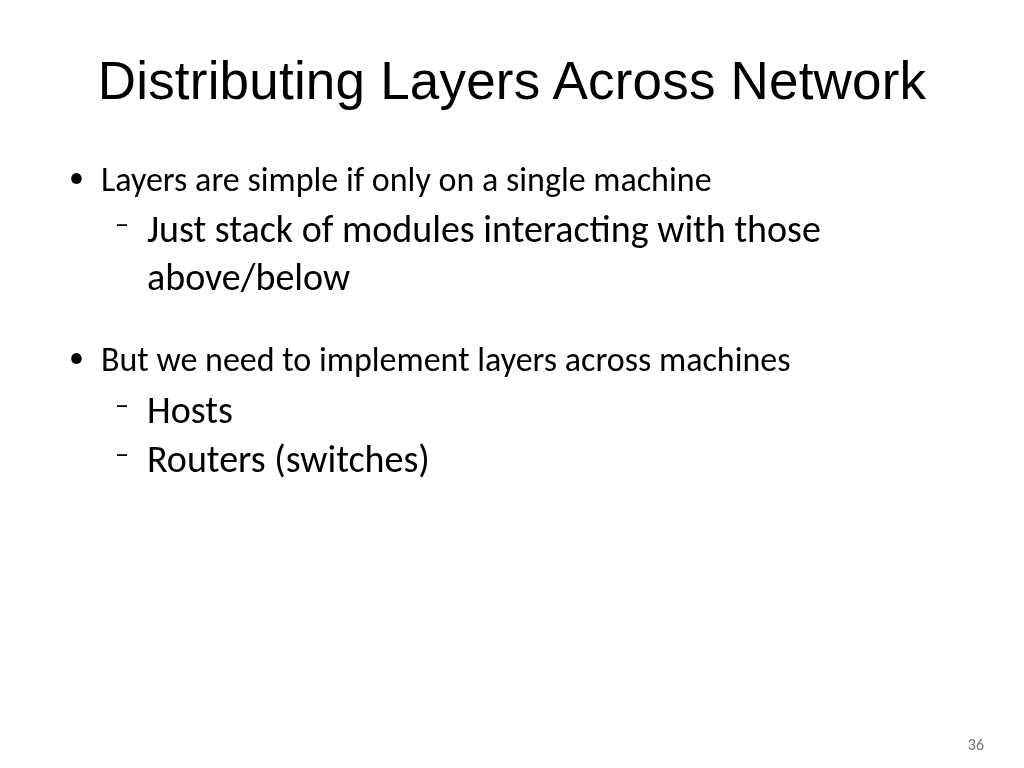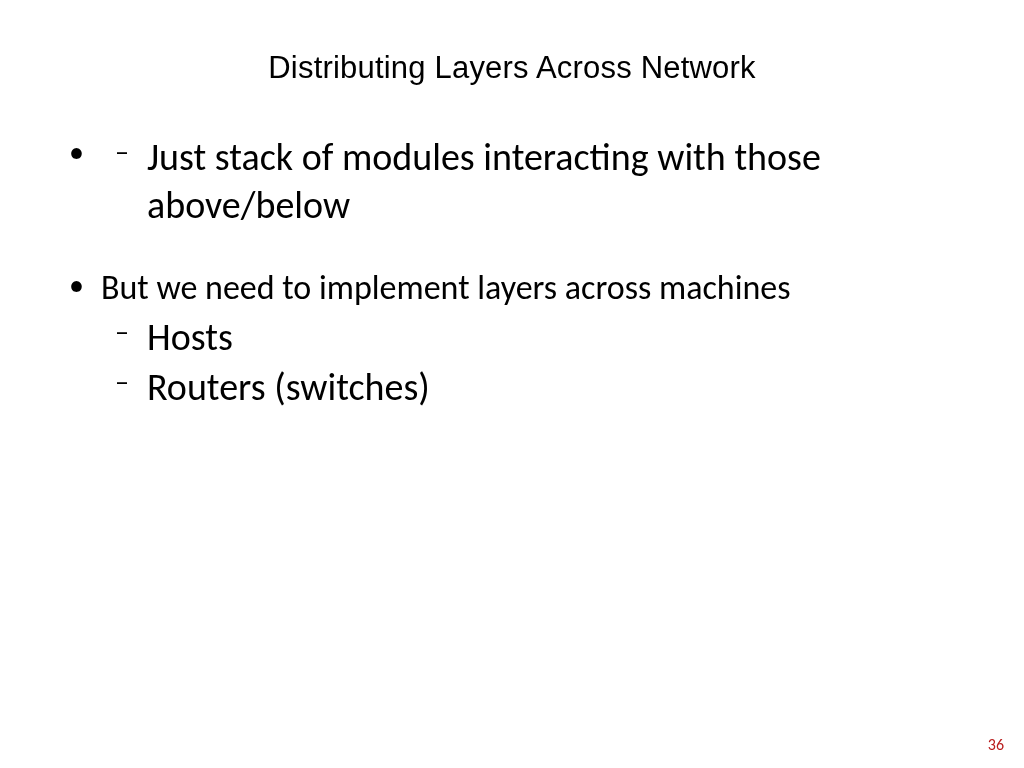--- a/index.html
+++ b/index.html
@@ -1,35 +1,36 @@
 <!DOCTYPE html>
 <html><head>
   <meta charset="utf-8">
   <style>
     * { margin: 0; padding: 0; box-sizing: border-box; }
     html, body { width: 1024px; height: 768px; background: #fff; font-family: Calibri, Arial, sans-serif; color: #000; }
     .slide { width: 1024px; height: 768px; position: relative; padding: 50px 55px 40px 55px; }
-    .title { font-family: Arial, Helvetica, sans-serif; font-size: 31px; font-weight: 400; text-align: center; margin-bottom: 48px; letter-spacing: 0.2px; }
+    .title { font-family: Arial, Helvetica, sans-serif; font-size: 53px; font-weight: 400; text-align: center; margin-bottom: 48px; letter-spacing: 0.2px; }
     .content { font-size: 34px; line-height: 1.22; }
     ul.l1 { list-style: none; padding-left: 0; }
     ul.l1 > li { position: relative; padding-left: 46px; margin-bottom: 38px; }
     ul.l1 > li::before { content: "•"; position: absolute; left: 14px; top: 0; font-size: 30px; }
     ul.l2 { list-style: none; padding-left: 0; margin-top: 6px; }
     ul.l2 > li { position: relative; padding-left: 46px; font-size: 38px; line-height: 1.25; margin-bottom: 2px; }
     ul.l2 > li::before { content: "–"; position: absolute; left: 14px; top: 0; font-size: 28px; }
-    .pagenum { position: absolute; right: 20px; bottom: 14px; color: #b91c1c; font-size: 16px; font-family: Calibri, Arial, sans-serif; }
+    .pagenum { position: absolute; right: 40px; bottom: 14px; color: #737373; font-size: 16px; font-family: Calibri, Arial, sans-serif; }
   </style>
 </head>
 <body>
 
 <div class="slide">
   <h1 class="title">Distributing Layers Across Network</h1>
   <div class="content">
     <ul class="l1">
       <li>
+        <span>Layers are simple if only on a single machine</span>
         <ul class="l2">
           <li>Just stack of modules interacting with those above/below</li>
         </ul>
       </li>
       <li>
         <span>But we need to implement layers across machines</span>
         <ul class="l2">
           <li>Hosts</li>
           <li>Routers (switches)</li>
         </ul>

